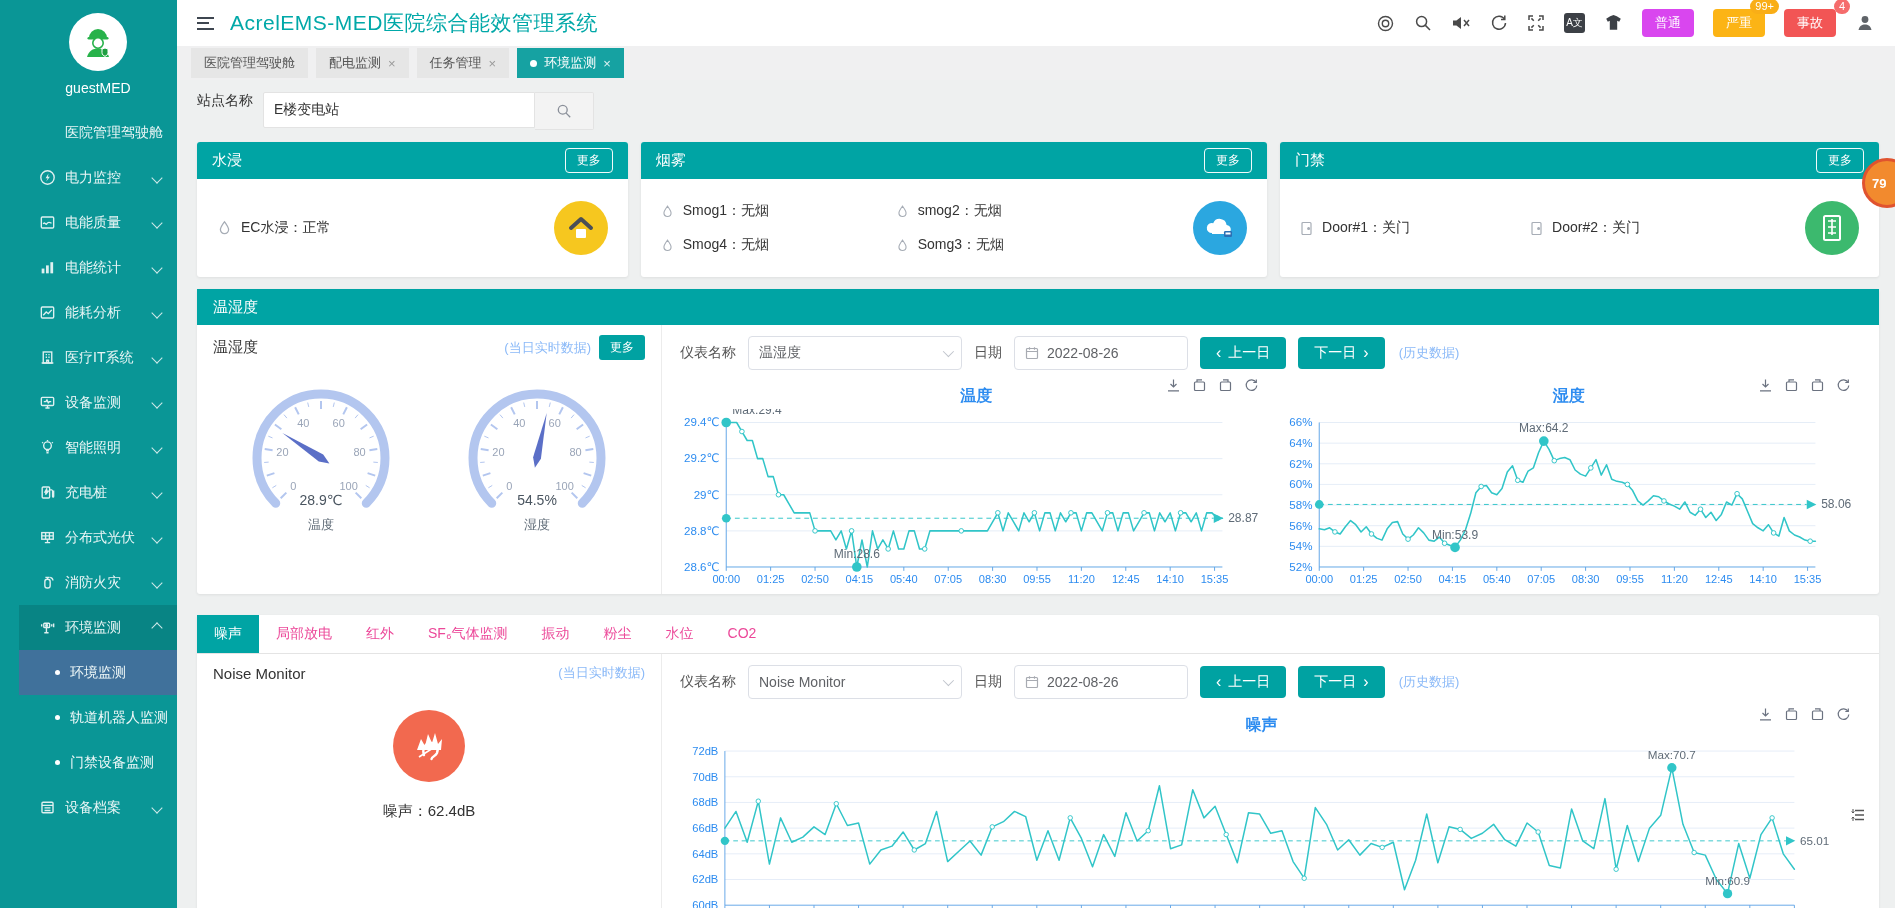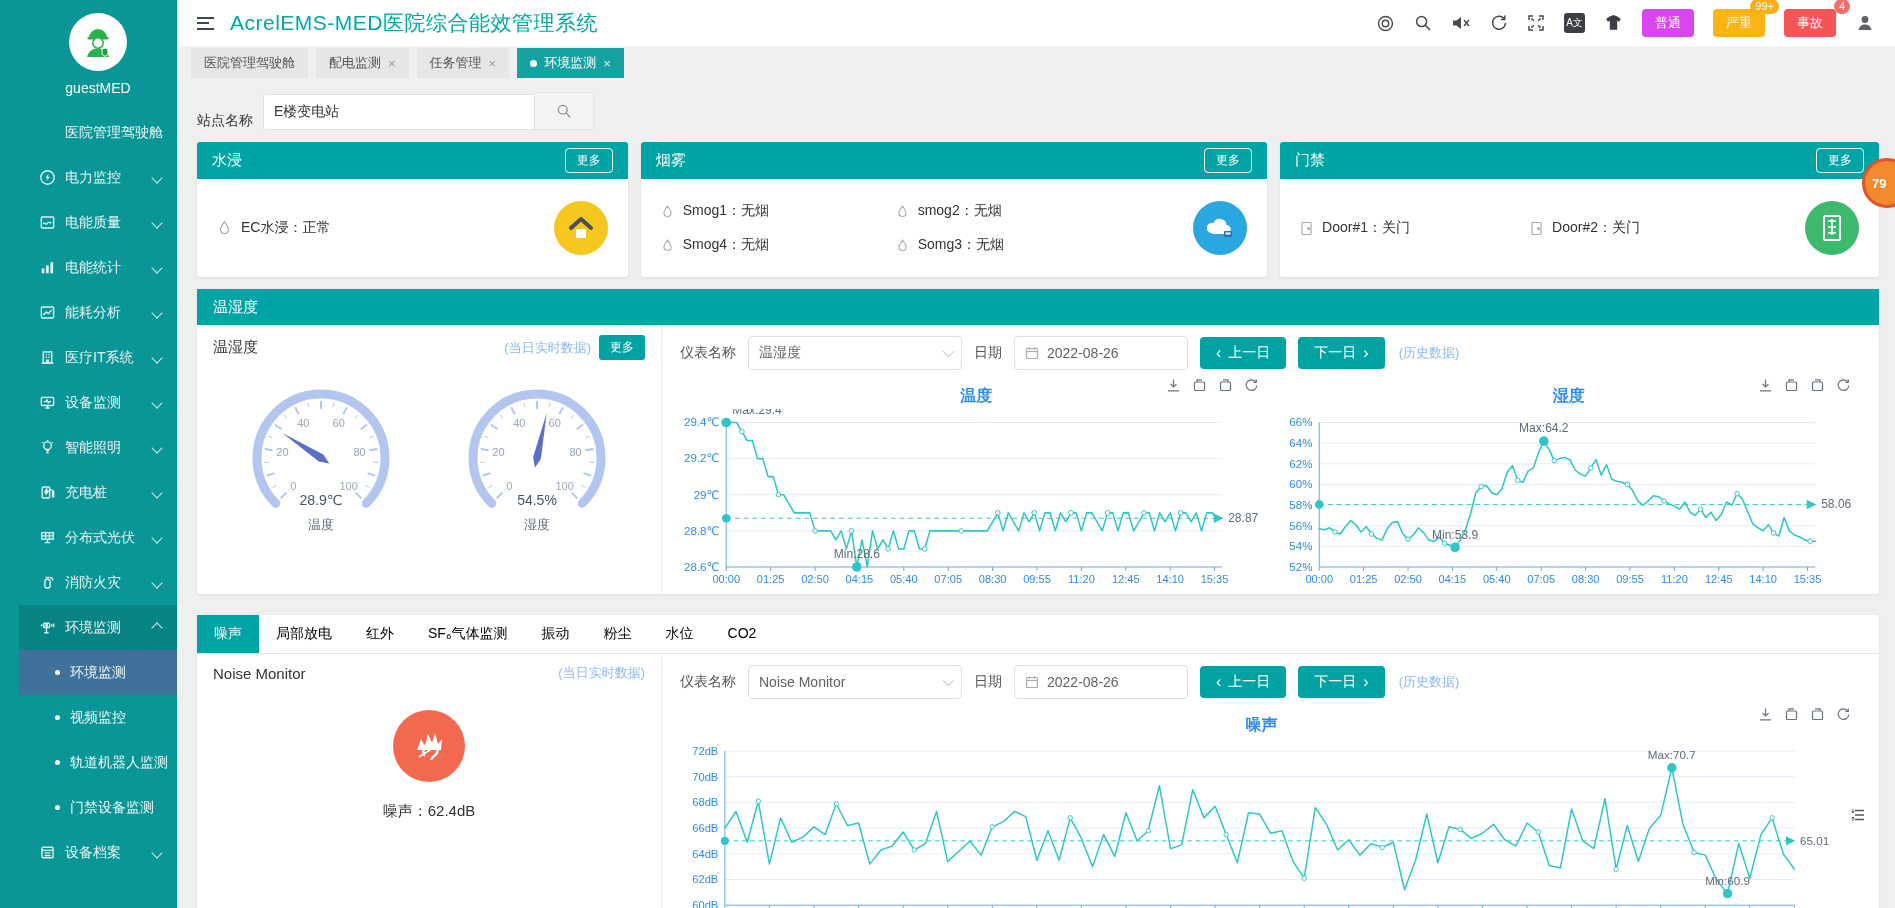--- a/index.html
+++ b/index.html
@@ -47,21 +47,21 @@
           padding:0 14px;flex-shrink:0;}
   .tab{background:#e6e6e6;color:#555;font-size:13px;padding:6px 13px;display:flex;
        align-items:center;gap:7px;cursor:pointer;}
   .tab .x{color:#9a9a9a;font-size:13px;line-height:1;}
   .tab.active{background:#16a2a2;color:#fff;}
   .tab.active .x{color:#dff3f3;}
   .tab .dot{width:7px;height:7px;border-radius:50%;background:#fff;}
 
   
   .content{flex:1;padding:10px 16px 0 20px;overflow:hidden;}
-  .search-row{display:flex;align-items:flex-end;margin:2px 0 12px;}
+  .search-row{display:flex;align-items:flex-start;margin:2px 0 12px;}
   .search-row label{font-size:14px;color:#333;margin-right:10px;}
   .search-input{width:250px;height:34px;background:#fff;border:1px solid #e3e3e3;
         display:flex;align-items:center;padding:0 10px;color:#333;border-radius:2px 0 0 2px;}
   .search-btn{width:58px;height:36px;background:#f3f3f3;border:1px solid #e3e3e3;border-left:none;
         border-radius:0 2px 2px 0;display:flex;align-items:center;justify-content:center;cursor:pointer;}
 
   .cards-row{display:flex;gap:13px;margin-bottom:12px;}
   .card{background:#fff;border-radius:3px;box-shadow:0 1px 3px rgba(0,0,0,.07);overflow:hidden;}
   .card.c1{flex:440;} .card.c2{flex:640;} .card.c3{flex:612;}
   .card-hd{height:37px;background:#00a4a4;color:#fff;display:flex;align-items:center;
@@ -105,21 +105,21 @@
 
   .charts-row{display:flex;}
   .chart-block{flex:1;min-width:0;position:relative;padding-top:18px;}
   .toolbox{position:absolute;top:4px;right:14px;display:flex;gap:11px;}
   .toolbox .tb{display:inline-flex;cursor:pointer;}
   .chart-title{text-align:center;color:#2d8cf0;font-weight:bold;font-size:16px;margin:-6px 0 2px;}
   .chart{display:block;width:100%;}
 
   
   .tabs-row{display:flex;border-bottom:1px solid #e4e4e4;}
-  .btab{padding:10px 17px;font-size:14px;color:#000000;cursor:pointer;}
+  .btab{padding:10px 17px;font-size:14px;color:#ec4899;cursor:pointer;}
   .btab.active{background:#00a4a4;color:#fff;}
   .noise-circle{width:72px;height:72px;border-radius:50%;background:#f2694f;margin:28px auto 20px;
         display:flex;align-items:center;justify-content:center;}
   .noise-value{text-align:center;font-size:15px;color:#333;}
   .noise-chart-wrap{position:relative;padding-right:22px;}
   .filter-ic{position:absolute;right:-2px;top:46%;cursor:pointer;}
 
   .float-badge{position:fixed;right:-17px;top:158px;width:50px;height:50px;border-radius:50%;
         background:#f28a2e;border:3px solid #e0532f;color:#fff;font-weight:bold;font-size:13px;
         display:flex;align-items:center;padding-left:7px;z-index:50;box-sizing:border-box;}
@@ -267,24 +267,20 @@
           </svg>
       </span>
       <span class="s-label">环境监测</span>
       <span class="s-caret up"></span>
     </div>
 
     <div class="submenu">
       <div class="sub-item active">
         <span class="bullet"></span>
         <span>环境监测</span>
-      </div>
-      <div class="sub-item">
-        <span class="bullet"></span>
-        <span>视频监控</span>
       </div>
       <div class="sub-item">
         <span class="bullet"></span>
         <span>轨道机器人监测</span>
       </div>
       <div class="sub-item">
         <span class="bullet"></span>
         <span>门禁设备监测</span>
       </div>
     </div>

